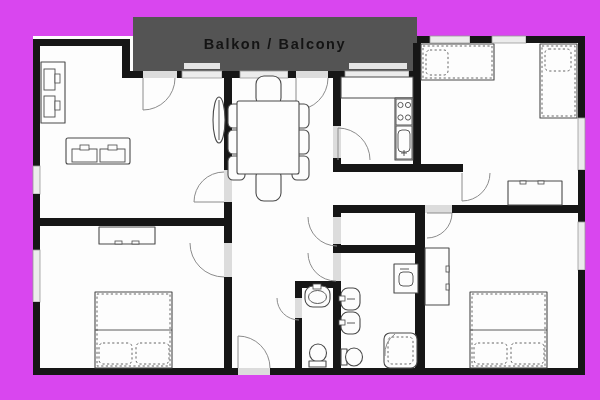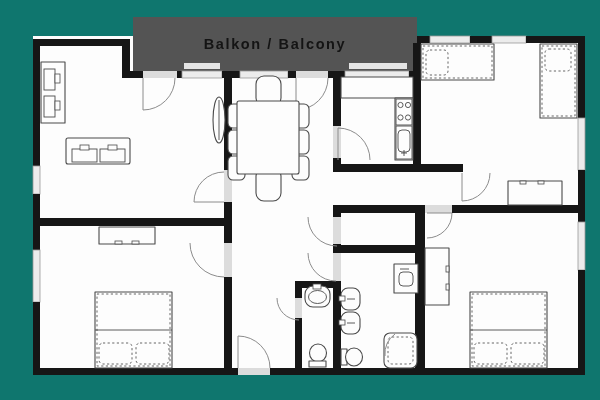--- a/index.html
+++ b/index.html
@@ -1,17 +1,17 @@
 <!DOCTYPE html>
 <html><head>
 <meta charset="utf-8">
 <style>
   html,body{margin:0;padding:0;}
   body{background:#f6f5f3;font-family:"Liberation Sans",sans-serif;}
-  .stage{position:relative;width:600px;height:400px;background:#0f766e;overflow:hidden;}
+  .stage{position:relative;width:600px;height:400px;background:#d946ef;overflow:hidden;}
   svg{display:block;}
   .w{fill:#161616;}
   .win{fill:#ececec;stroke:#9a9a9a;stroke-width:.8;}
   .gap{fill:#dcdcdc;}
   .f{fill:#fdfdfd;stroke:#4a4a4a;stroke-width:1.1;stroke-linejoin:round;}
   .fd{fill:none;stroke:#555;stroke-width:.9;stroke-dasharray:2.2 2.4;}
   .arc{fill:none;stroke:#8c8c8c;stroke-width:1;}
   .thin{fill:none;stroke:#4a4a4a;stroke-width:.9;}
   .tick{fill:#fdfdfd;stroke:#4a4a4a;stroke-width:.8;}
   .balcony-label{font-family:"Liberation Sans",sans-serif;font-size:14.5px;font-weight:bold;letter-spacing:1.6px;}

